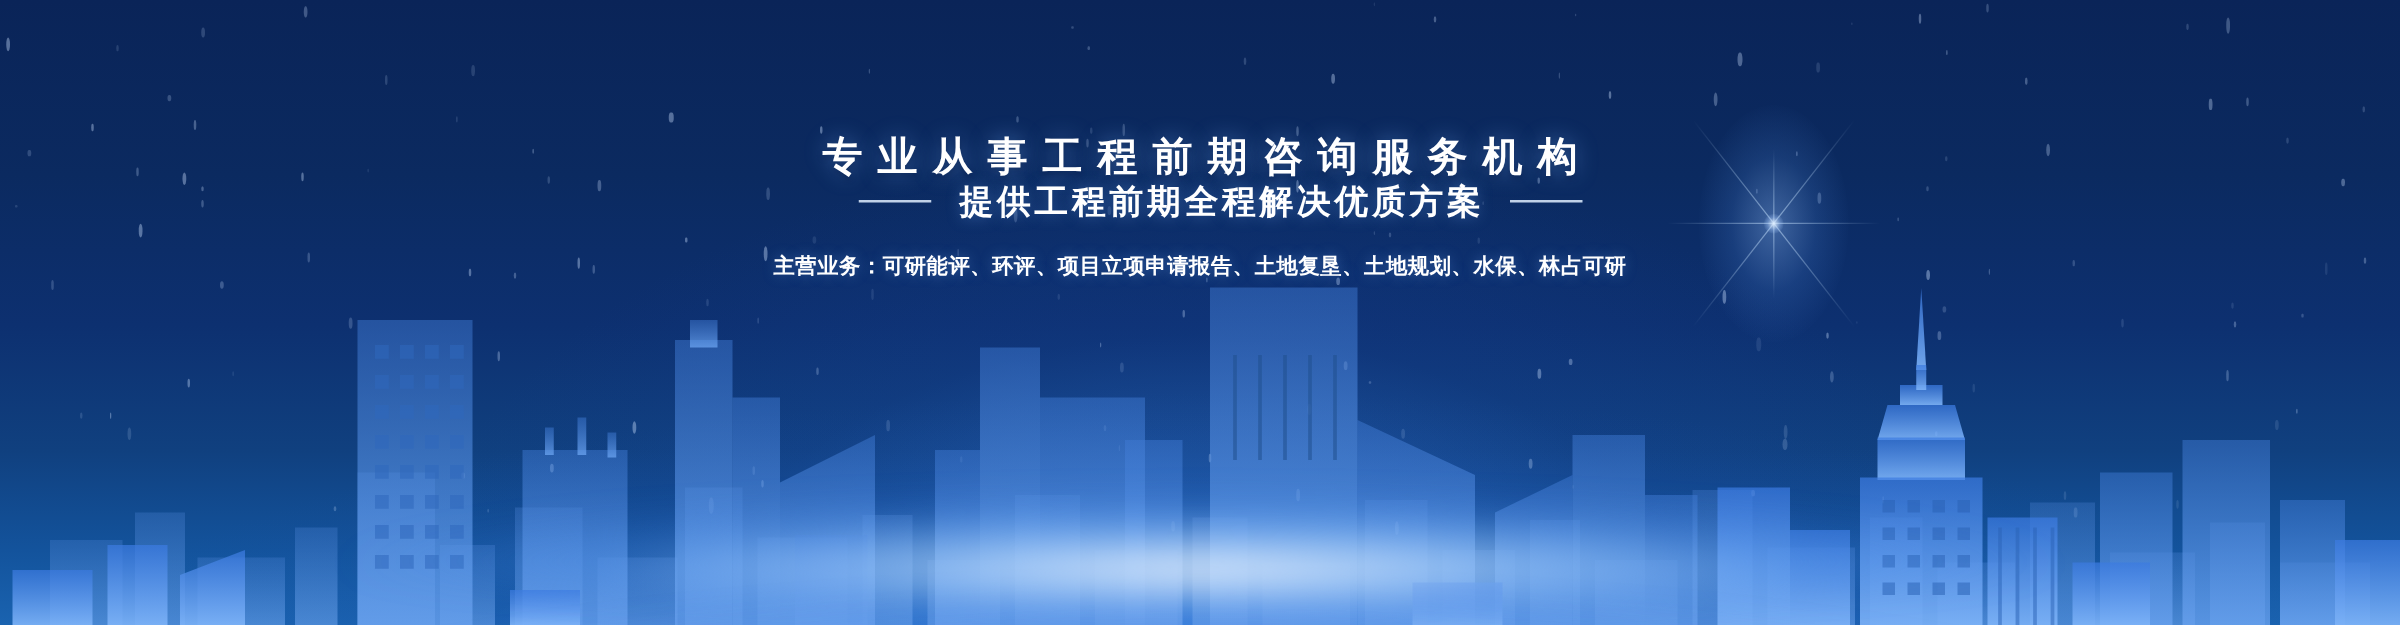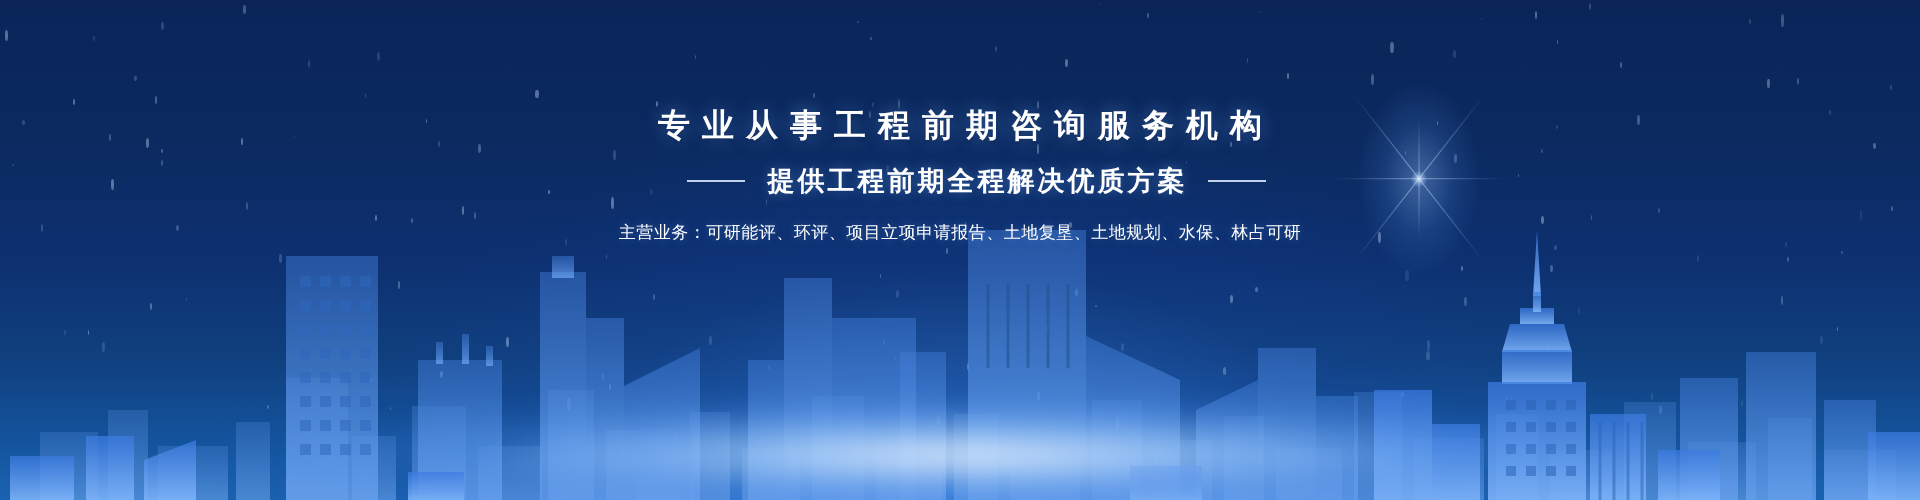--- a/index.html
+++ b/index.html
@@ -88,21 +88,20 @@
     color:#ffffff;
     font-size:32px;
     font-weight:bold;
     letter-spacing:12px;
     line-height:1.1;
     text-indent:12px;
     text-shadow:0 0 18px rgba(120,180,255,0.45), 0 2px 4px rgba(0,20,60,0.5);
     white-space:nowrap;
   }
   .sub-row {
-    margin-top:20px;
     display:flex;
     align-items:center;
     justify-content:center;
     gap:20px;
     padding-left:32px;
   }
   .rule {
     width:58px; height:2px;
     background:rgba(225,238,255,0.85);
     display:block;
@@ -113,21 +112,21 @@
     font-weight:bold;
     letter-spacing:3px;
     text-indent:3px;
     white-space:nowrap;
     text-shadow:0 0 12px rgba(120,180,255,0.4);
   }
   .biz-line {
     margin-top:22px;
     color:#ffffff;
     font-size:17px;
-    font-weight:normal;
+    font-weight:bold;
     letter-spacing:0.5px;
     white-space:nowrap;
     text-shadow:0 0 10px rgba(120,180,255,0.35);
   }
 </style>
 </head>
 <body>
 
 <div id="banner">
 

